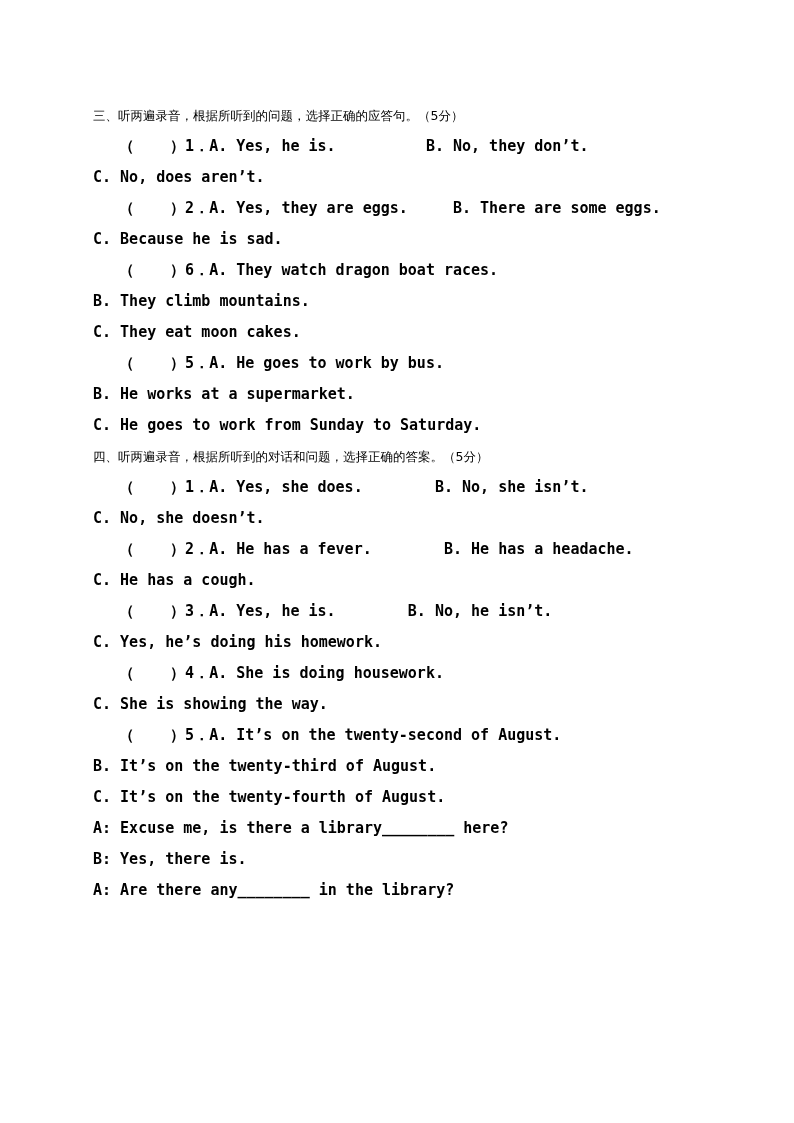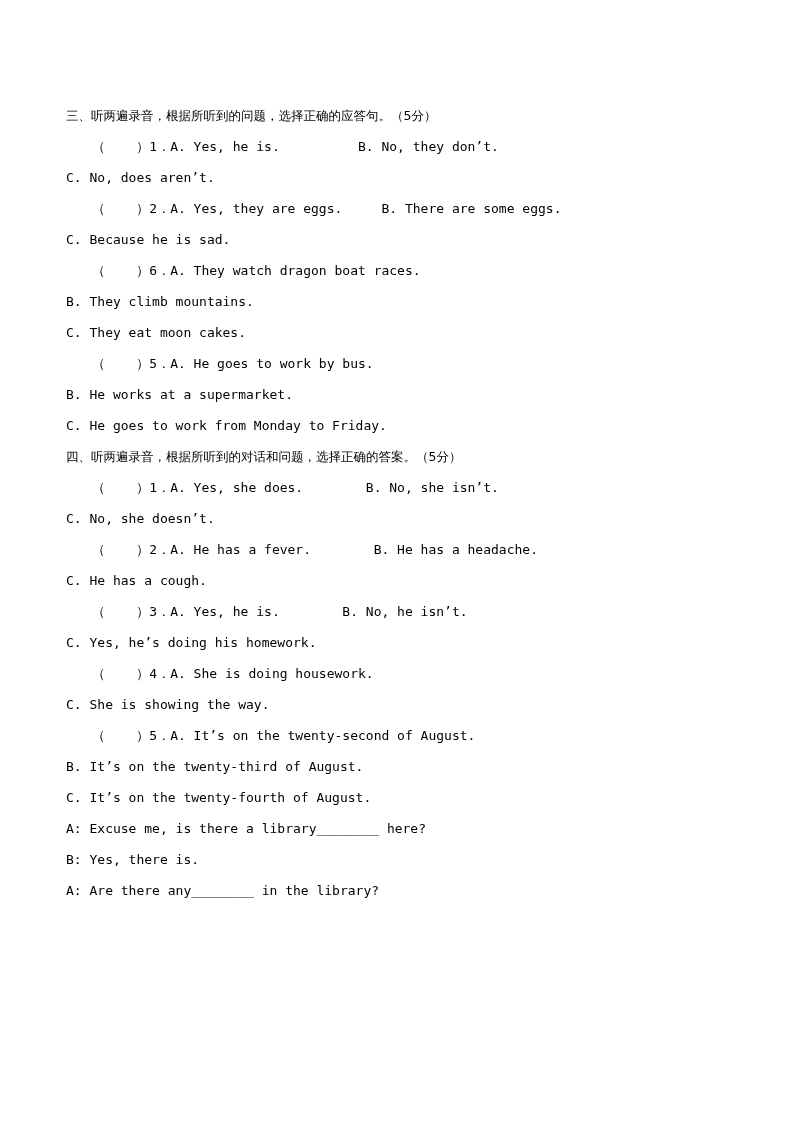--- a/index.html
+++ b/index.html
@@ -11,34 +11,35 @@
     height: 1123px;
     background: #ffffff;
     font-family: "Liberation Serif", serif;
     color: #000000;
   }
   .page {
     position: relative;
     width: 794px;
     height: 1123px;
     box-sizing: border-box;
-    padding: 100px 118px 0 66px;
+    padding: 100px 118px 0 93px;
   }
   .section-heading {
     font-family: "DejaVu Sans", sans-serif;
     font-size: 12.5px;
     line-height: 31px;
     letter-spacing: 0px;
     white-space: pre;
   }
   .line {
     font-family: "DejaVu Sans Mono", monospace;
-    font-size: 13px;
+    font-size: 15px;
     line-height: 31px;
     white-space: pre;
+    font-weight: bold;
   }
   .indent {
     padding-left: 26px;
   }
 </style>
 </head>
 <body>
 
 <div class="page">
 
@@ -46,21 +47,21 @@
     <div class="section-heading">三、听两遍录音，根据所听到的问题，选择正确的应答句。（5分）</div>
     <div class="line indent">（    ）1．A. Yes, he is.          B. No, they don’t.</div>
     <div class="line">C. No, does aren’t.</div>
     <div class="line indent">（    ）2．A. Yes, they are eggs.     B. There are some eggs.</div>
     <div class="line">C. Because he is sad.</div>
     <div class="line indent">（    ）6．A. They watch dragon boat races.</div>
     <div class="line">B. They climb mountains.</div>
     <div class="line">C. They eat moon cakes.</div>
     <div class="line indent">（    ）5．A. He goes to work by bus.</div>
     <div class="line">B. He works at a supermarket.</div>
-    <div class="line">C. He goes to work from Monday to Friday.</div>
+    <div class="line">C. He goes to work from Sunday to Saturday.</div>
   </div>
 
   <div>
     <div class="section-heading">四、听两遍录音，根据所听到的对话和问题，选择正确的答案。（5分）</div>
     <div class="line indent">（    ）1．A. Yes, she does.        B. No, she isn’t.</div>
     <div class="line">C. No, she doesn’t.</div>
     <div class="line indent">（    ）2．A. He has a fever.        B. He has a headache.</div>
     <div class="line">C. He has a cough.</div>
     <div class="line indent">（    ）3．A. Yes, he is.        B. No, he isn’t.</div>
     <div class="line">C. Yes, he’s doing his homework.</div>

